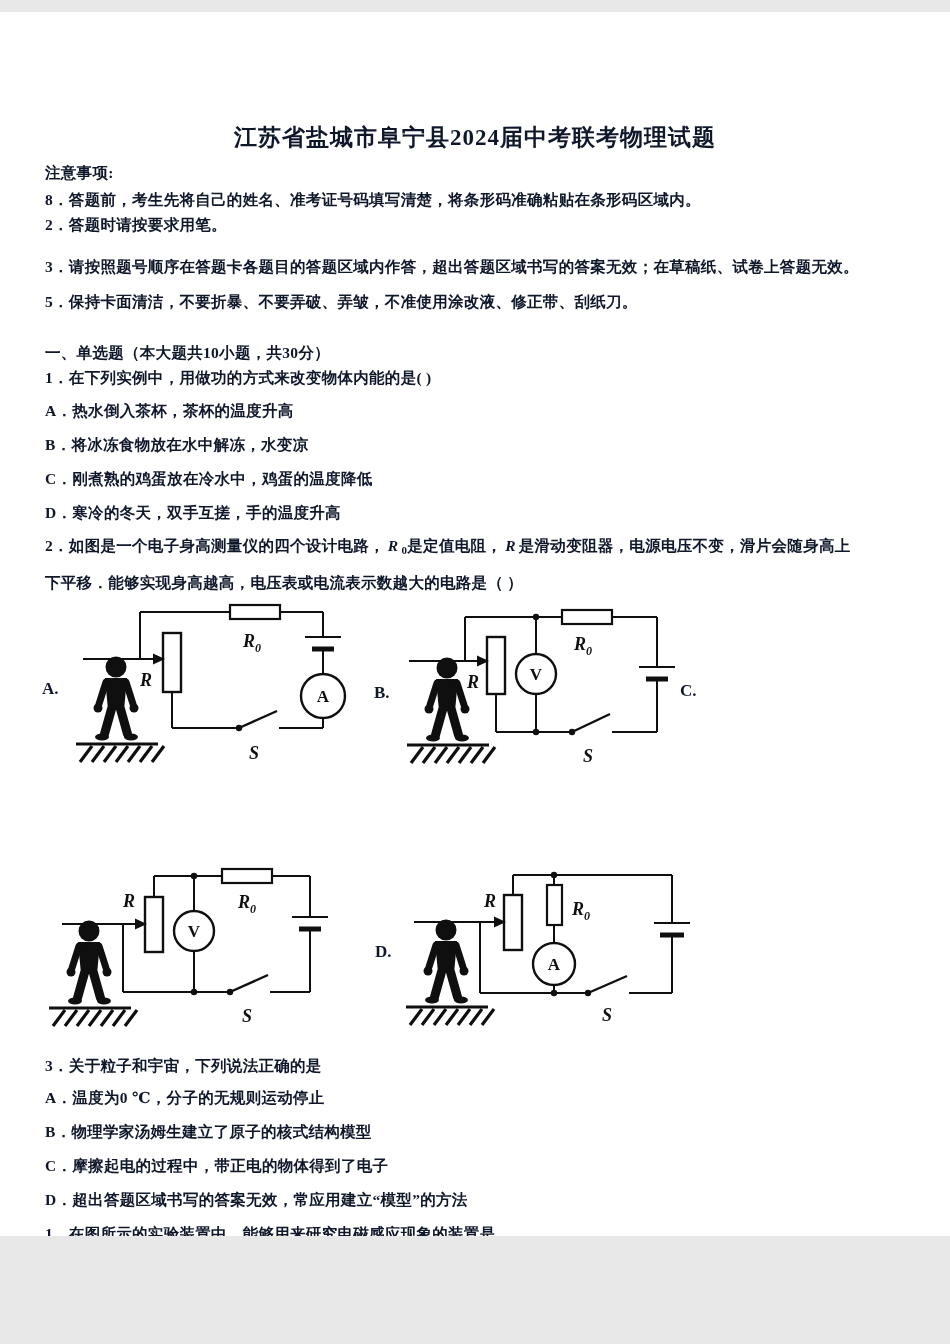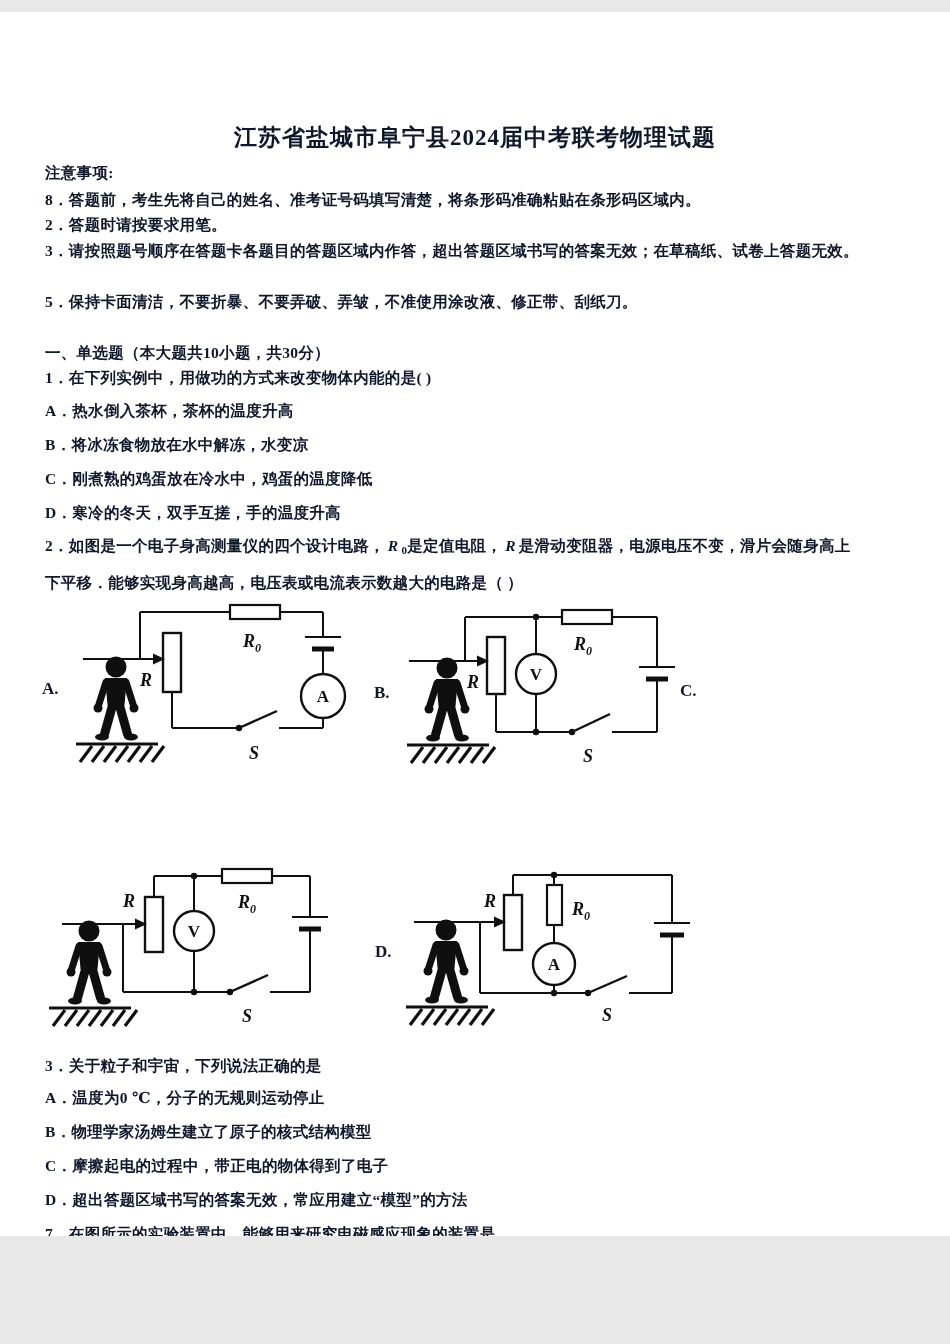--- a/index.html
+++ b/index.html
@@ -54,21 +54,21 @@
         <path d="M-36,94 L-24,78 M-24,94 L-12,78 M-12,94 L0,78 M0,94 L12,78 M12,94 L24,78 M24,94 L36,78 M36,94 L48,78" stroke="#0f0f0f" stroke-width="3.2" fill="none"></path>
       </g>
     </defs>
   </svg>
 
   <div class="title">江苏省盐城市阜宁县2024届中考联考物理试题</div>
 
   <div class="line" style="top:151px">注意事项:</div>
   <div class="line" style="top:178px">8．答题前，考生先将自己的姓名、准考证号码填写清楚，将条形码准确粘贴在条形码区域内。</div>
   <div class="line" style="top:203px">2．答题时请按要求用笔。</div>
-  <div class="line" style="top:229px">3．请按照题号顺序在答题卡各题目的答题区域内作答，超出答题区域书写的答案无效；在草稿纸、试卷上答题无效。</div>
+  <div class="line" style="top:245px">3．请按照题号顺序在答题卡各题目的答题区域内作答，超出答题区域书写的答案无效；在草稿纸、试卷上答题无效。</div>
   <div class="line" style="top:280px">5．保持卡面清洁，不要折暴、不要弄破、弄皱，不准使用涂改液、修正带、刮纸刀。</div>
 
   <div class="line" style="top:331px">一、单选题（本大题共10小题，共30分）</div>
 
   <div class="line" style="top:356px">1．在下列实例中，用做功的方式来改变物体内能的是(  )</div>
   <div class="line" style="top:389px">A．热水倒入茶杯，茶杯的温度升高</div>
   <div class="line" style="top:457px">C．刚煮熟的鸡蛋放在冷水中，鸡蛋的温度降低</div>
   <div class="line" style="top:423px">B．将冰冻食物放在水中解冻，水变凉</div>
   <div class="line" style="top:491px">D．寒冷的冬天，双手互搓，手的温度升高</div>
 
@@ -165,15 +165,15 @@
     <text x="184" y="63" class="svg-label svg-sub">0</text>
     <text x="202" y="164" class="svg-label">S</text>
   </svg>
 
   <div class="line" style="top:1044px">3．关于粒子和宇宙，下列说法正确的是</div>
   <div class="line" style="top:1076px">A．温度为0 ℃，分子的无规则运动停止</div>
   <div class="line" style="top:1144px">C．摩擦起电的过程中，带正电的物体得到了电子</div>
   <div class="line" style="top:1110px">B．物理学家汤姆生建立了原子的核式结构模型</div>
   <div class="line" style="top:1178px">D．超出答题区域书写的答案无效，常应用建立“模型”的方法</div>
 
-  <div class="line" style="top:1212px">7．在图所示的实验装置中，能够用来研究电磁感应现象的装置是</div>
+  <div class="line" style="top:1212px">1．在图所示的实验装置中，能够用来研究电磁感应现象的装置是</div>
 
 </div>
 
 </body></html>

